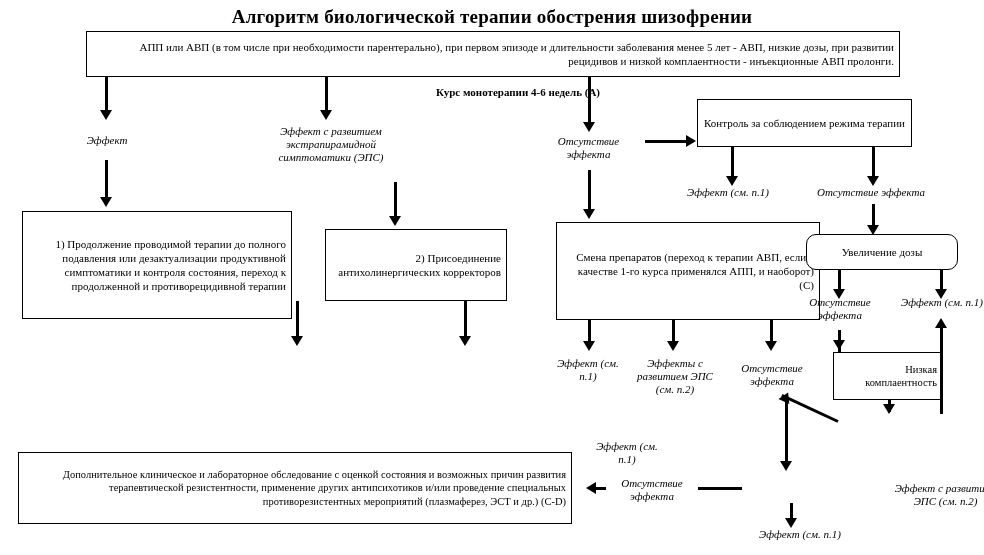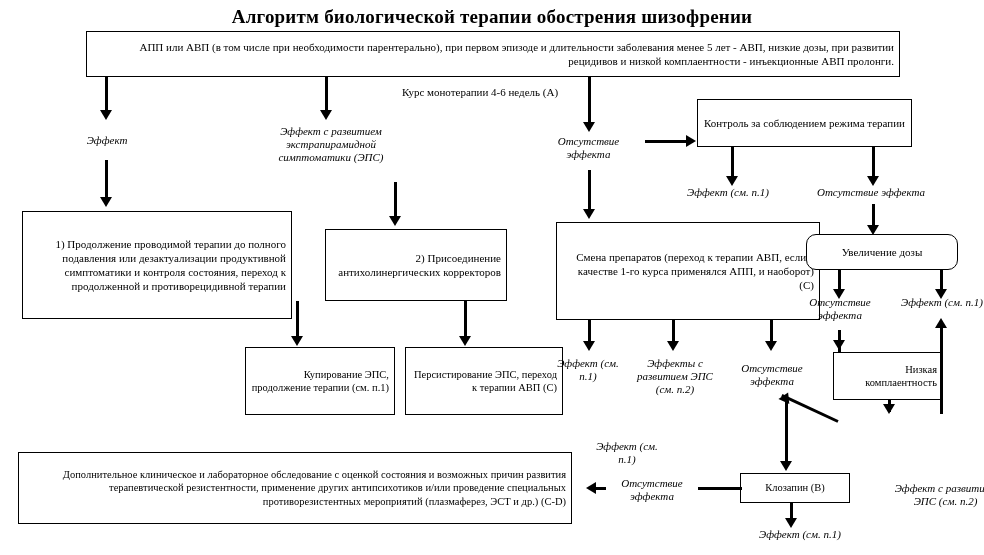--- a/index.html
+++ b/index.html
@@ -42,21 +42,21 @@
     padding: 3px 5px;
   }
   .box.small { font-size: 10.5px; }
   .lbl {
     position: absolute;
     font-size: 11px;
     font-style: italic;
     line-height: 1.2;
     text-align: center;
   }
-  .lbl.bold { font-weight: normal; font-style: normal; }
+  .lbl.bold { font-weight: bold; font-style: normal; text-align: right; }
   .ln {
     position: absolute;
     background: #000;
   }
   .vline { width: 3px; }
   .hline { height: 3px; }
   .arrow-down {
     position: absolute;
     width: 0; height: 0;
     border-left: 6px solid transparent;
@@ -145,22 +145,20 @@
 
   <div class="ln vline" style="left:588px; top:170px; height:40px;"></div>
   <div class="arrow-down" style="left:583px; top:209px;"></div>
 
   <div class="ln vline" style="left:296px; top:301px; height:38px;"></div>
   <div class="arrow-down" style="left:291px; top:336px;"></div>
 
   <div class="ln vline" style="left:464px; top:301px; height:38px;"></div>
   <div class="arrow-down" style="left:459px; top:336px;"></div>
 
-  <div class="box small" style="left:245px; top:347px; width:150px; height:68px;">Купирование ЭПС, продолжение терапии (см. п.1)</div>
-  <div class="box small" style="left:405px; top:347px; width:158px; height:68px;">Персистирование ЭПС, переход к терапии АВП (C)</div>
 
   <div class="ln vline" style="left:838px; top:270px; height:22px;"></div>
   <div class="arrow-down" style="left:833px; top:289px;"></div>
   <div class="ln vline" style="left:940px; top:270px; height:22px;"></div>
   <div class="arrow-down" style="left:935px; top:289px;"></div>
 
   <div class="lbl" style="left:790px; top:296px; width:100px;">Отсутствие эффекта</div>
   <div class="lbl" style="left:900px; top:296px; width:84px;">Эффект (см. п.1)</div>
 
   <div class="ln vline" style="left:838px; top:330px; height:22px;"></div>
@@ -182,21 +180,20 @@
   <div class="ln vline" style="left:770px; top:320px; height:24px;"></div>
   <div class="arrow-down" style="left:765px; top:341px;"></div>
 
   <div class="lbl" style="left:549px; top:357px; width:78px;">Эффект (см. п.1)</div>
   <div class="lbl" style="left:635px; top:357px; width:80px;">Эффекты с развитием ЭПС (см. п.2)</div>
   <div class="lbl" style="left:728px; top:362px; width:88px;">Отсутствие эффекта</div>
 
   <div class="ln vline" style="left:785px; top:398px; height:66px;"></div>
   <div class="arrow-down" style="left:780px; top:461px;"></div>
 
-  <div class="box small" style="left:740px; top:473px; width:110px; height:30px;">Клозапин (B)</div>
 
   <div class="diag" style="left:838px; top:420px; width:62px; transform: rotate(205deg);"></div>
   <div class="arrow-up" style="left:780px; top:392px; transform: rotate(25deg);"></div>
 
   <div class="lbl" style="left:872px; top:482px; width:105px;margin-left:21px;">Эффект с развитием ЭПС (см. п.2)</div>
 
   <div class="ln vline" style="left:790px; top:503px; height:20px;"></div>
   <div class="arrow-down" style="left:785px; top:518px;"></div>
   <div class="lbl" style="left:740px; top:528px; width:120px;">Эффект (см. п.1)</div>
 

